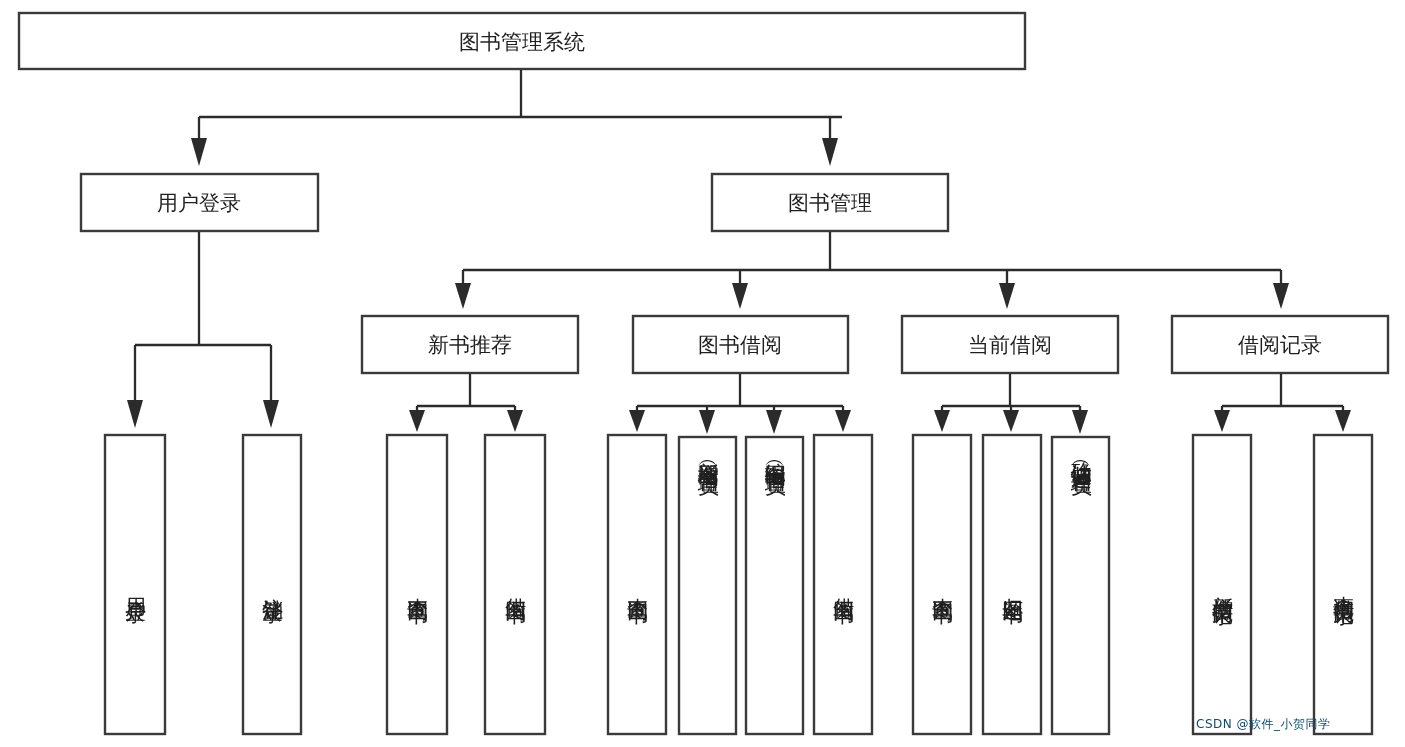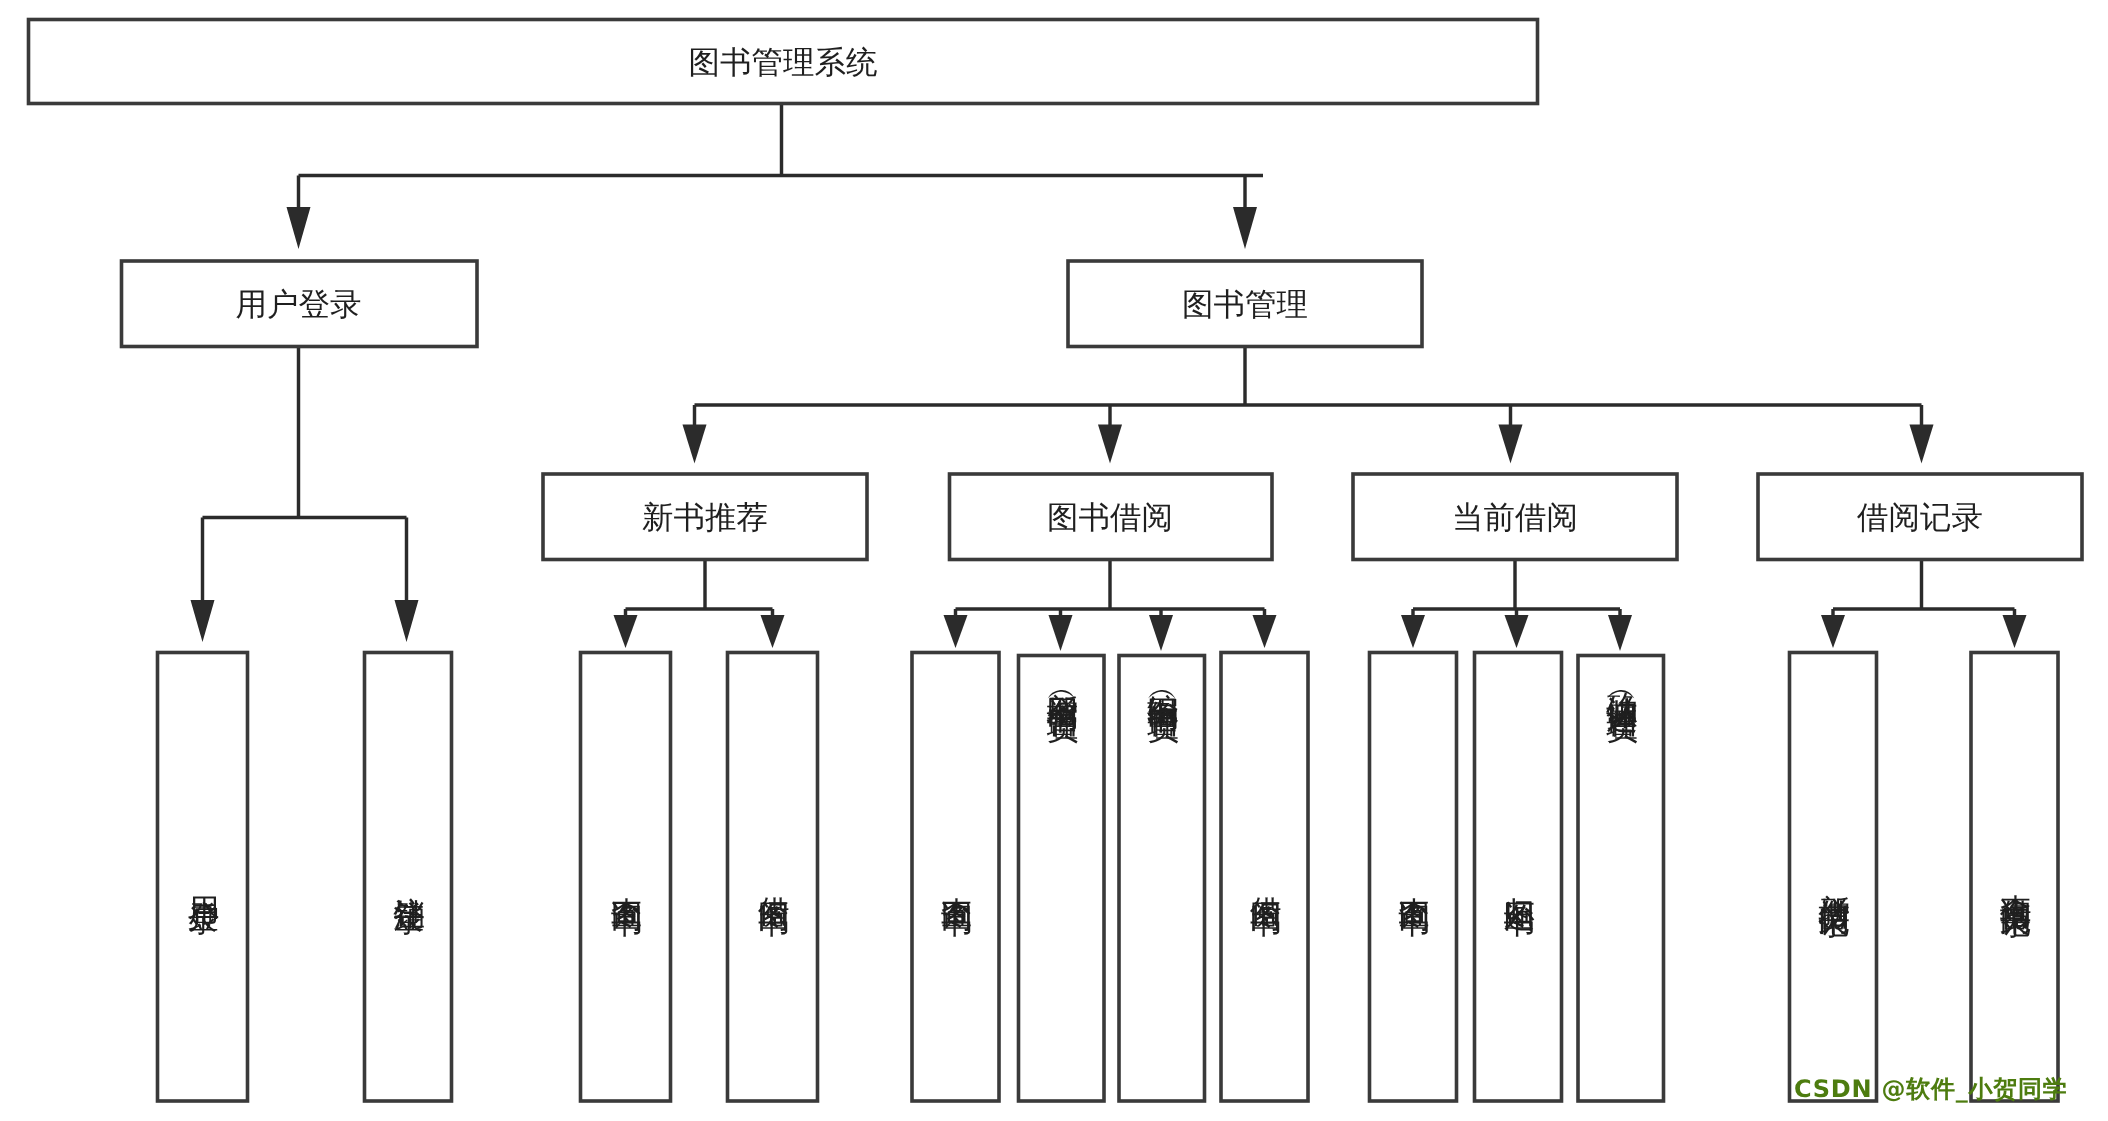--- a/index.html
+++ b/index.html
@@ -59,25 +59,24 @@
     letter-spacing: 2px;
     white-space: nowrap;
     display: flex;
     align-items: center;
     justify-content: center;
     pointer-events: none;
   }
   .watermark {
     position: absolute;
     font-family: "DejaVu Sans", "Liberation Sans", sans-serif;
-    font-size: 16px;
-    color: #4d7c0f;
+    font-size: 12px;
+    color: #0c4a6e;
     white-space: nowrap;
     letter-spacing: 0.5px;
-    font-weight: bold;
   }
 </style>
 </head>
 <body>
 
 <div id="diagram-root">
 
   <svg id="tree-svg" viewBox="0 0 1405 747" xmlns="http://www.w3.org/2000/svg">
 
     <g>

